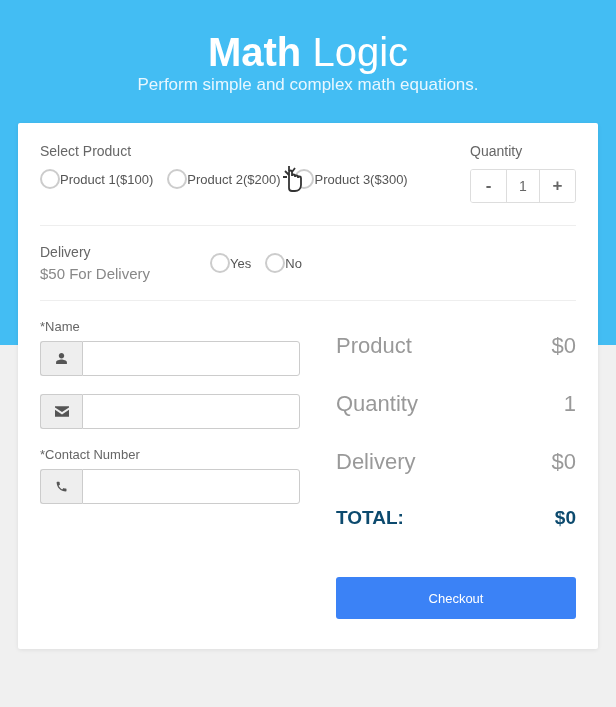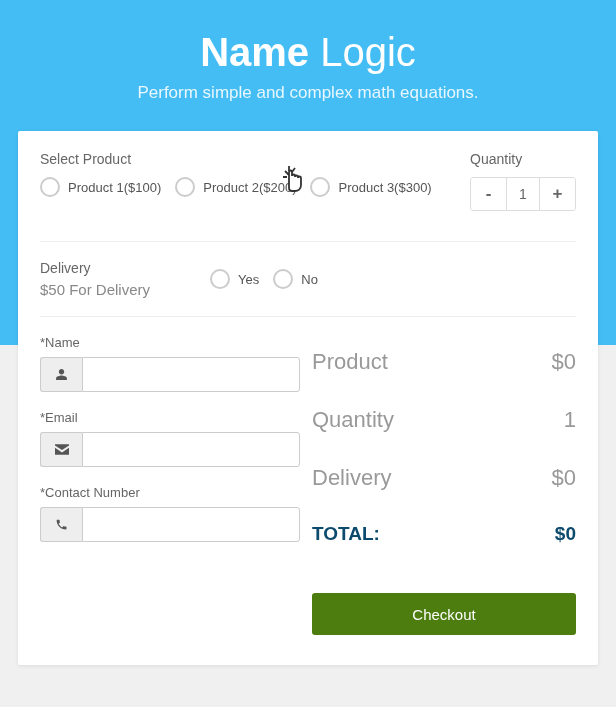--- a/index.html
+++ b/index.html
@@ -26,52 +26,50 @@
       color: #fff;
     }
     .title {
       font-size: 40px;
       font-weight: 300;
     }
     .title .bold { font-weight: 800; }
     .subtitle {
       font-size: 17px;
       font-weight: 300;
-      margin-top: 8px;
       color: #e8f7ff;
     }
     .card {
       position: relative;
       background: #fff;
       margin: 28px 18px 0 18px;
       padding: 20px 22px 30px 22px;
       box-shadow: 0 1px 4px rgba(0,0,0,0.08);
       border-radius: 2px;
     }
     .row1 {
       display: flex;
       justify-content: space-between;
       align-items: flex-start;
-      padding-bottom: 30px;
+      padding-bottom: 22px;
       border-bottom: 1px solid #eee;
     }
     .section-label {
       font-size: 14px;
       color: #666;
       margin-bottom: 10px;
     }
     .radios {
       display: flex;
       gap: 14px;
       align-items: center;
     }
     .radio-opt {
       display: flex;
       align-items: center;
-      gap: 8px;
       font-size: 13px;
       color: #555;
     }
     .radio-circle {
       width: 20px;
       height: 20px;
       border: 2px solid #ccc;
       border-radius: 50%;
       cursor: pointer;
     }
@@ -108,21 +106,21 @@
       gap: 60px;
     }
     .delivery-left .section-label { margin-bottom: 5px; }
     .delivery-note {
       font-size: 15px;
       color: #888;
     }
     .row3 {
       display: flex;
       padding-top: 18px;
-      gap: 12px;
+      gap: 36px;
     }
     .form-col {
       width: 260px;
     }
     .field-label {
       font-size: 13px;
       color: #666;
       margin-bottom: 7px;
       display: block;
     }
@@ -164,43 +162,43 @@
     }
     .summary-row.total {
       color: #0c4a6e;
       font-weight: 700;
       font-size: 19px;
       margin-bottom: 48px;
     }
     .checkout-btn {
       width: 100%;
       height: 42px;
-      background: #4d7c0f;
+      background: #3b82f6;
       color: #fff;
       border: none;
       border-radius: 3px;
-      font-size: 15px;
+      font-size: 13px;
       cursor: pointer;
     }
     .cursor-icon {
       position: absolute;
       top: 160px;
       left: 280px;
       z-index: 10;
       pointer-events: none;
     }
   </style>
 </head>
 <body>
 
 <div class="header-bg"></div>
 
 <div class="header-content">
   <div class="title">
-    <span class="bold">Name</span> <span>Logic</span>
+    <span class="bold">Math</span> <span>Logic</span>
   </div>
   <div class="subtitle">Perform simple and complex math equations.</div>
 </div>
 
 <div class="card">
   <div class="row1">
     <div class="product-section">
       <div class="section-label">Select Product</div>
       <div class="radios">
         <label class="radio-opt">
@@ -249,21 +247,20 @@
       <label class="field-label">*Name</label>
       <div class="input-group">
         <div class="input-icon">
           <svg width="13" height="13" viewBox="0 0 24 24" fill="#555">
               <path d="M12 12c2.7 0 5-2.3 5-5s-2.3-5-5-5-5 2.3-5 5 2.3 5 5 5zm0 2c-3.3 0-10 1.7-10 5v3h20v-3c0-3.3-6.7-5-10-5z"></path>
             </svg>
         </div>
         <input class="input-field" type="text" style="">
       </div>
 
-      <label class="field-label">*Email</label>
       <div class="input-group">
         <div class="input-icon">
           <svg width="14" height="11" viewBox="0 0 24 18" fill="#555">
               <path d="M0 2l12 8 12-8V0H0v2zm0 4v12h24V6l-12 8L0 6z"></path>
             </svg>
         </div>
         <input class="input-field" type="text" style="">
       </div>
 
       <label class="field-label">*Contact Number</label>

